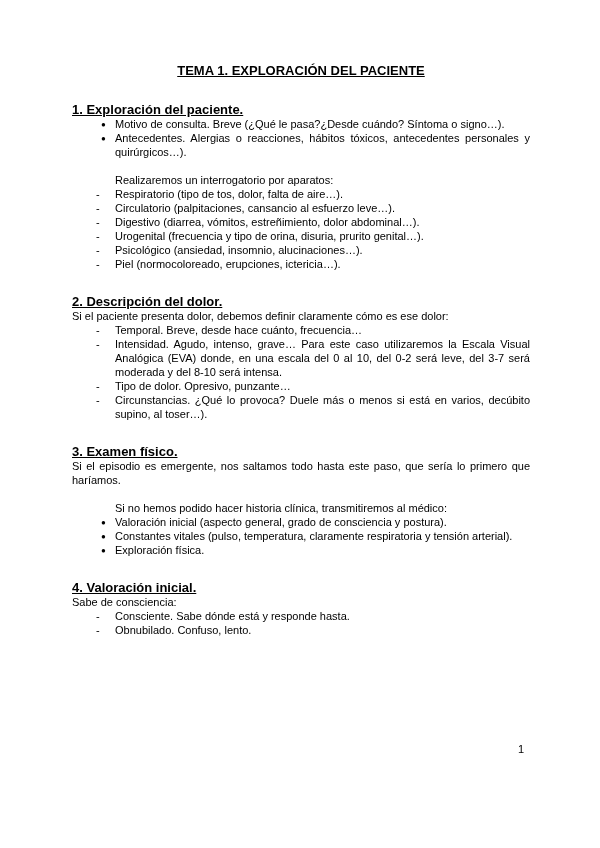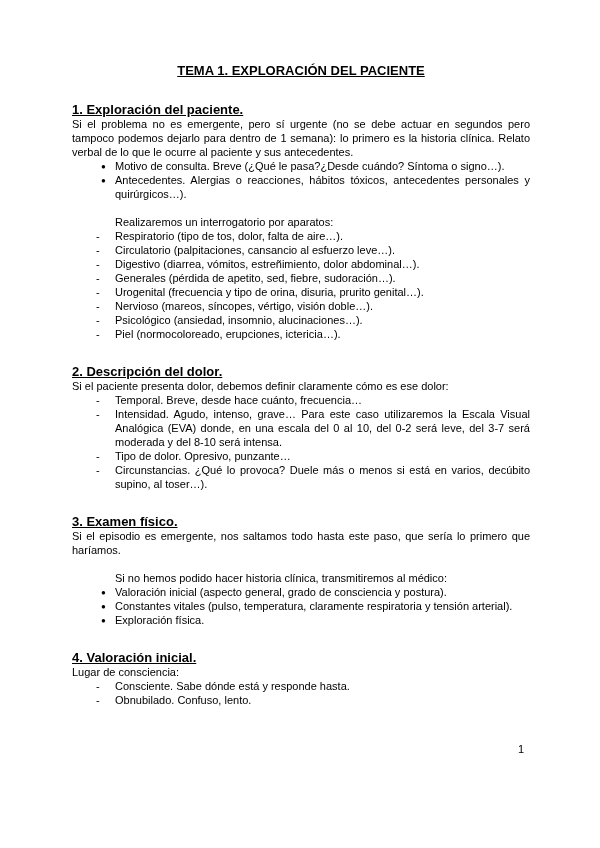--- a/index.html
+++ b/index.html
@@ -72,33 +72,30 @@
 </style>
 </head>
 <body>
 
 <div class="doc-page">
 
   <h1 class="doc-title">TEMA 1. EXPLORACIÓN DEL PACIENTE</h1>
 
   <section>
     <h2 class="heading">1. Exploración del paciente.</h2>
-    <p class="para">Si el problema no es emergente, pero sí urgente (no se debe actuar en segundos pero tampoco podemos dejarlo para dentro de 1 semana): lo primero es la historia clínica. Relato verbal de lo que le ocurre al paciente y sus antecedentes.</p>
     <div class="list">
       <div class="li bullet">Motivo de consulta. Breve (¿Qué le pasa?¿Desde cuándo? Síntoma o signo…).</div>
       <div class="li bullet">Antecedentes. Alergias o reacciones, hábitos tóxicos, antecedentes personales y quirúrgicos…).</div>
     </div>
     <p class="para gap">Realizaremos un interrogatorio por aparatos:</p>
     <div class="list">
       <div class="li dash">Respiratorio (tipo de tos, dolor, falta de aire…).</div>
       <div class="li dash">Circulatorio (palpitaciones, cansancio al esfuerzo leve…).</div>
       <div class="li dash">Digestivo (diarrea, vómitos, estreñimiento, dolor abdominal…).</div>
-      <div class="li dash">Generales (pérdida de apetito, sed, fiebre, sudoración…).</div>
       <div class="li dash">Urogenital (frecuencia y tipo de orina, disuria, prurito genital…).</div>
-      <div class="li dash">Nervioso (mareos, síncopes, vértigo, visión doble…).</div>
       <div class="li dash">Psicológico (ansiedad, insomnio, alucinaciones…).</div>
       <div class="li dash">Piel (normocoloreado, erupciones, ictericia…).</div>
     </div>
   </section>
 
   <section>
     <h2 class="heading">2. Descripción del dolor.</h2>
     <p class="para">Si el paciente presenta dolor, debemos definir claramente cómo es ese dolor:</p>
     <div class="list">
       <div class="li dash">Temporal. Breve, desde hace cuánto, frecuencia…</div>
@@ -114,21 +111,21 @@
     <p class="para gap">Si no hemos podido hacer historia clínica, transmitiremos al médico:</p>
     <div class="list">
       <div class="li bullet">Valoración inicial (aspecto general, grado de consciencia y postura).</div>
       <div class="li bullet">Constantes vitales (pulso, temperatura, claramente respiratoria y tensión arterial).</div>
       <div class="li bullet">Exploración física.</div>
     </div>
   </section>
 
   <section>
     <h2 class="heading">4. Valoración inicial.</h2>
-    <p class="para">Lugar de consciencia:</p>
+    <p class="para">Sabe de consciencia:</p>
     <div class="list">
       <div class="li dash">Consciente. Sabe dónde está y responde hasta.</div>
       <div class="li dash">Obnubilado. Confuso, lento.</div>
     </div>
   </section>
 
   <div class="page-number">1</div>
 
 </div>
 

